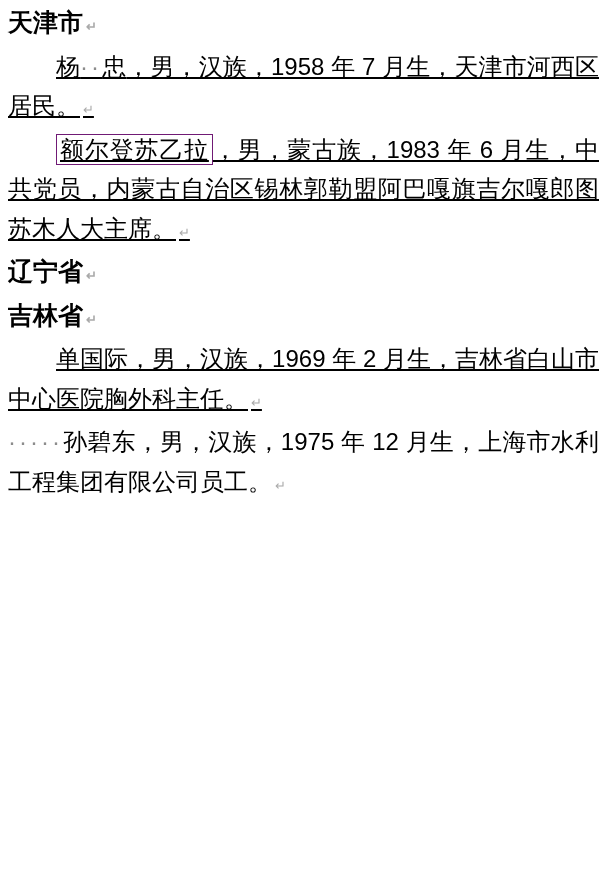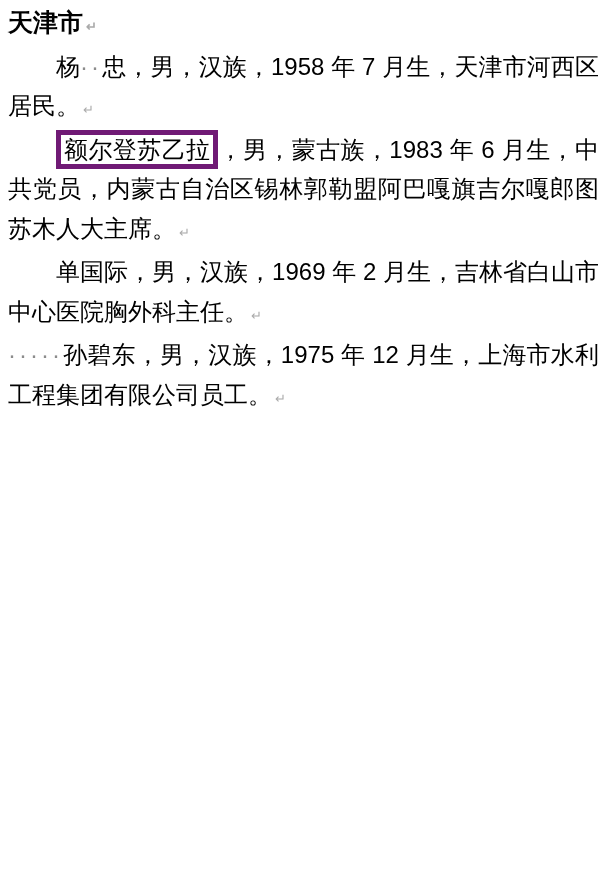--- a/index.html
+++ b/index.html
@@ -20,23 +20,23 @@
   .para {
     margin: 0;
     text-align: justify;
   }
   .heading {
     font-family: "Liberation Serif", serif;
     font-weight: bold;
     font-size: 25px;
     text-align: left;
   }
-  .indent { text-indent: 2em; }
+  .indent { text-indent: 2em; text-decoration: underline; }
   .boxed {
-    border: 5px solid #701a75;
+    border: 1px solid #701a75;
     padding: 1px 3px;
     text-indent: 0;
   }
   .dots {
     color: #8c8c8c;
     letter-spacing: 3px;
   }
   .pmark {
     color: #aaaaaa;
     font-size: 13px;
@@ -51,21 +51,23 @@
   <p class="para heading"><span>天津市</span><span class="pmark">↵</span></p>
 
   <p class="para indent"><span>杨</span><span class="dots">··</span><span>忠</span><span>，男，汉族，1958 年 7 月生，天津市河西区居民。</span><span class="pmark">↵</span></p>
 
 
 
 
 
   <p class="para indent"><span class="boxed"><span>额尔登苏乙拉</span></span><span>，男，蒙古族，1983 年 6 月生，中共党员，内蒙古自治区锡林郭勒盟阿巴嘎旗吉尔嘎郎图苏木人大主席。</span><span class="pmark">↵</span></p>
 
+  <p class="para heading"><span>辽宁省</span><span class="pmark">↵</span></p>
 
 
+  <p class="para heading"><span>吉林省</span><span class="pmark">↵</span></p>
 
   <p class="para indent"><span>单国际</span><span>，男，汉族，1969 年 2 月生，吉林省白山市中心医院胸外科主任。</span><span class="pmark">↵</span></p>
 
 
   <p class="para"><span class="dots">·····</span><span>孙碧东</span><span>，男，汉族，1975 年 12 月生，上海市水利工程集团有限公司员工。</span><span class="pmark">↵</span></p>
 
 </div>
 
 </body></html>

